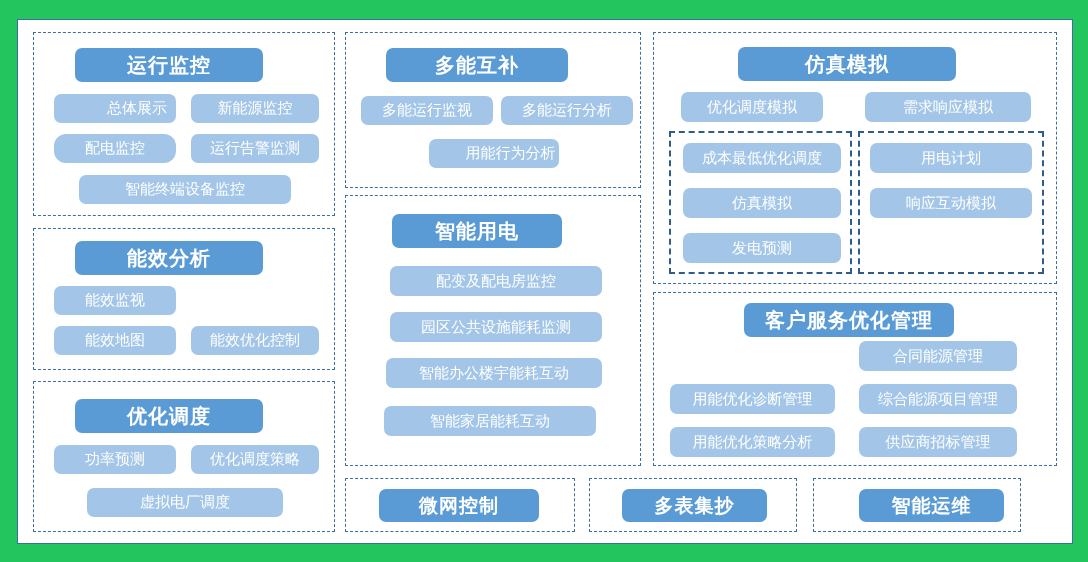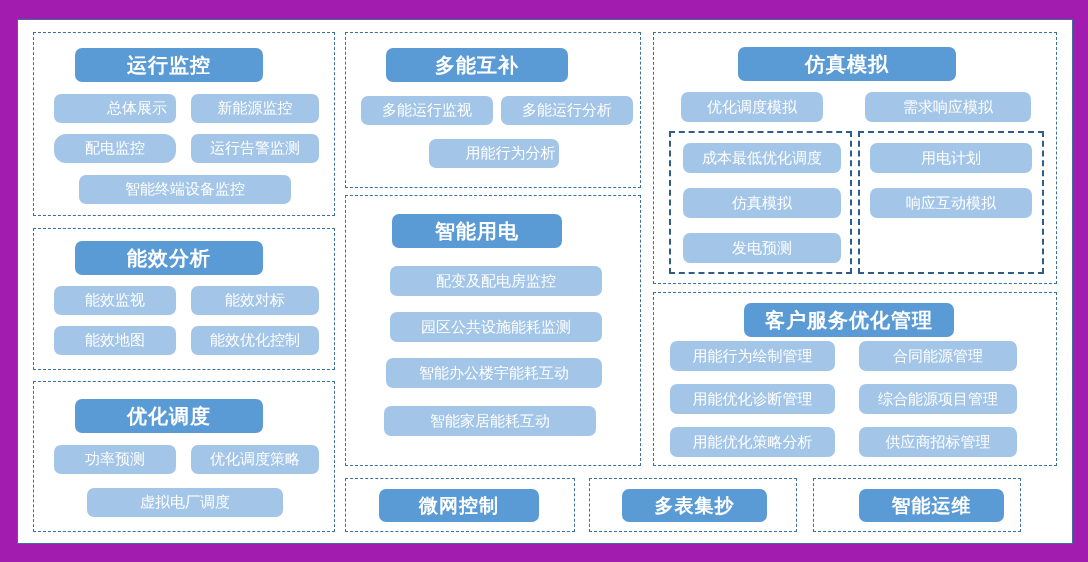--- a/index.html
+++ b/index.html
@@ -11,21 +11,21 @@
     width: 1088px;
     height: 562px;
     font-family: "Liberation Sans", "DejaVu Sans", sans-serif;
     overflow: hidden;
   }
 
   #canvas {
     position: relative;
     width: 1088px;
     height: 562px;
-    background: #a21caf;
+    background: #22c55e;
   }
 
   
   .outer-frame {
     position: absolute;
     left: 17px;
     top: 19px;
     width: 1056px;
     height: 525px;
     border: 1.5px solid #3C6E9E;
@@ -90,21 +90,20 @@
     <div class="item" style="left:20px; top:61px; width:122px; height:29px; font-size:15px;padding-left:44px;">总体展示</div>
     <div class="item" style="left:157px; top:61px; width:128px; height:29px; font-size:15px;">新能源监控</div>
     <div class="item" style="left:20px; top:101px; width:122px; height:29px; font-size:15px;border-radius:12px;">配电监控</div>
     <div class="item" style="left:157px; top:101px; width:128px; height:29px; font-size:15px;">运行告警监测</div>
     <div class="item" style="left:45px; top:142px; width:212px; height:29px; font-size:15px;">智能终端设备监控</div>
   </div>
 
   <div class="panel" style="left:33px; top:228px; width:302px; height:142px;">
     <div class="hdr" style="left:41px; top:12px; width:188px; height:34px; font-size:20px;">能效分析</div>
     <div class="item" style="left:20px; top:57px; width:122px; height:29px; font-size:15px;">能效监视</div>
-    <div class="item" style="left:157px; top:57px; width:128px; height:29px; font-size:15px;">能效对标</div>
     <div class="item" style="left:20px; top:97px; width:122px; height:29px; font-size:15px;">能效地图</div>
     <div class="item" style="left:157px; top:97px; width:128px; height:29px; font-size:15px;">能效优化控制</div>
   </div>
 
   <div class="panel" style="left:33px; top:381px; width:302px; height:151px;">
     <div class="hdr" style="left:41px; top:17px; width:188px; height:34px; font-size:20px;">优化调度</div>
     <div class="item" style="left:20px; top:63px; width:122px; height:29px; font-size:15px;">功率预测</div>
     <div class="item" style="left:157px; top:63px; width:128px; height:29px; font-size:15px;">优化调度策略</div>
     <div class="item" style="left:53px; top:106px; width:196px; height:29px; font-size:15px;">虚拟电厂调度</div>
   </div>
@@ -148,21 +147,20 @@
     </div>
 
     <div class="subpanel" style="left:204px; top:98px; width:186px; height:143px;">
       <div class="item" style="left:10px; top:10px; width:162px; height:30px; font-size:15px;">用电计划</div>
       <div class="item" style="left:10px; top:55px; width:162px; height:30px; font-size:15px;">响应互动模拟</div>
     </div>
   </div>
 
   <div class="panel" style="left:653px; top:292px; width:404px; height:174px;">
     <div class="hdr" style="left:90px; top:10px; width:210px; height:34px; font-size:20px;">客户服务优化管理</div>
-    <div class="item" style="left:16px; top:48px; width:165px; height:30px; font-size:15px;">用能行为绘制管理</div>
     <div class="item" style="left:205px; top:48px; width:158px; height:30px; font-size:15px;">合同能源管理</div>
     <div class="item" style="left:16px; top:91px; width:165px; height:30px; font-size:15px;">用能优化诊断管理</div>
     <div class="item" style="left:205px; top:91px; width:158px; height:30px; font-size:15px;">综合能源项目管理</div>
     <div class="item" style="left:16px; top:134px; width:165px; height:30px; font-size:15px;">用能优化策略分析</div>
     <div class="item" style="left:205px; top:134px; width:158px; height:30px; font-size:15px;">供应商招标管理</div>
   </div>
 
 </div>
 
 </body></html>

